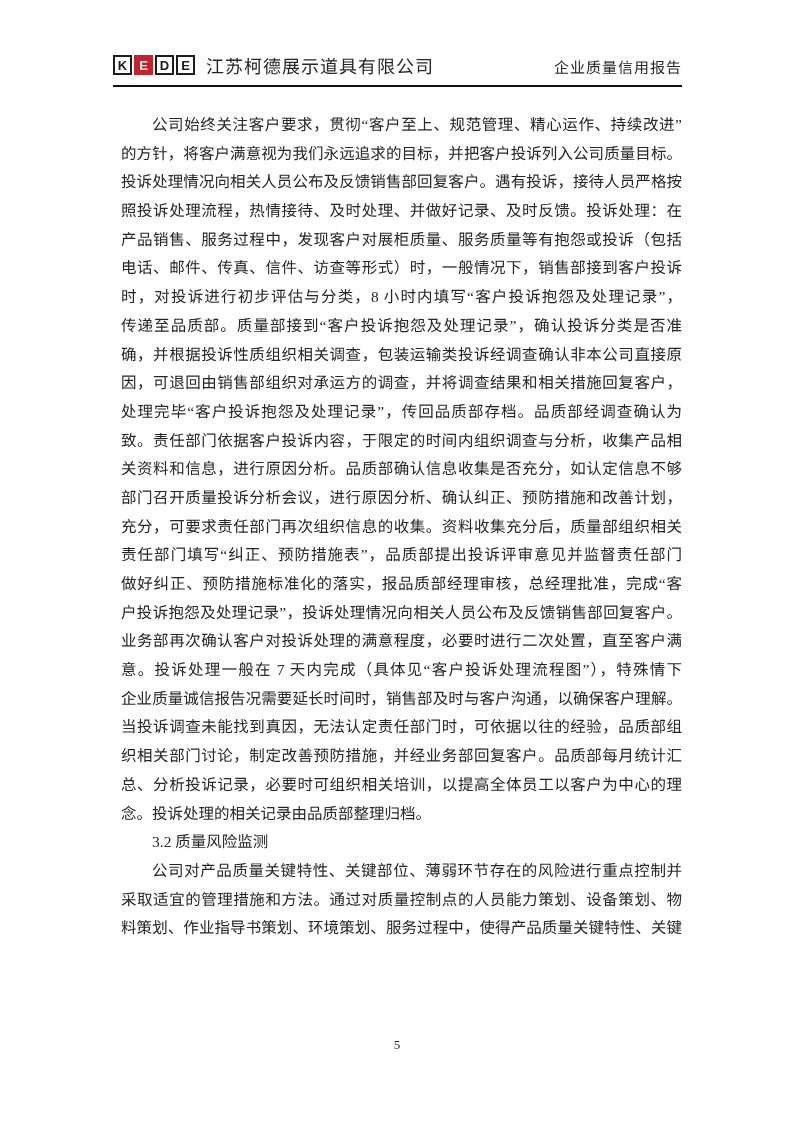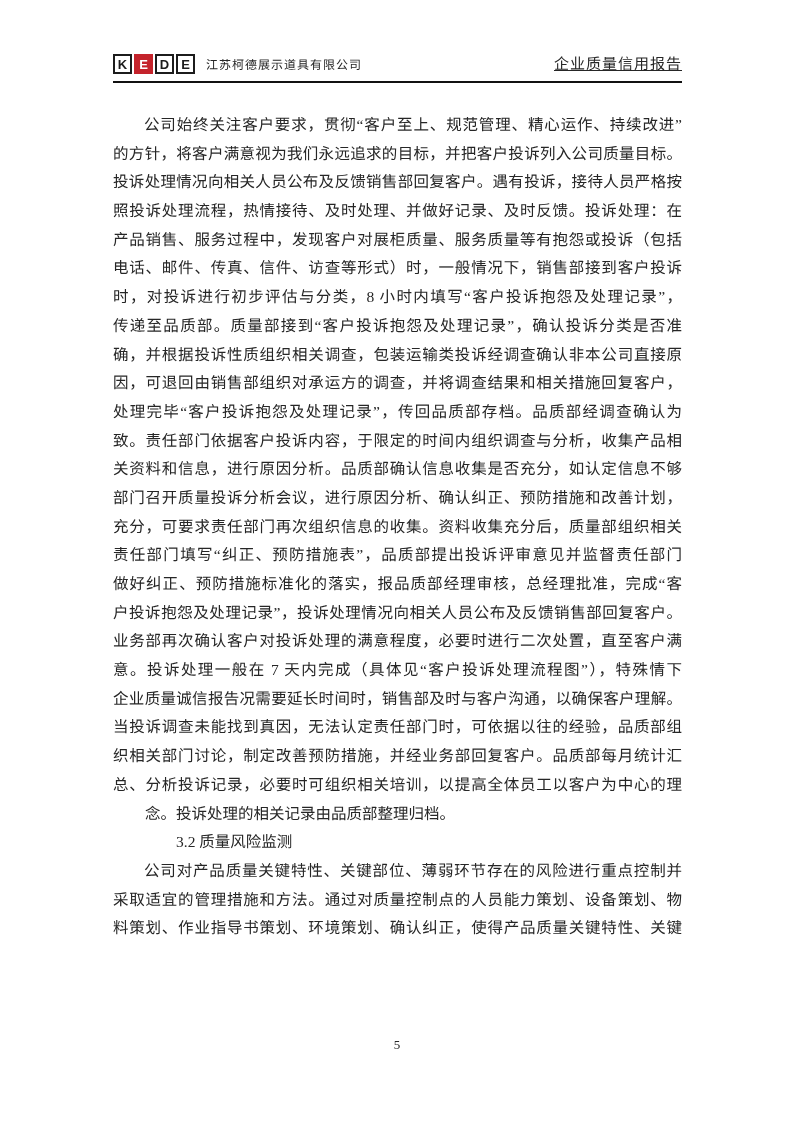--- a/index.html
+++ b/index.html
@@ -44,50 +44,49 @@
     background: #fff;
     color: var(--logo-dark, #1c1c1c);
   }
   .logo-block.solid {
     border: 2px solid var(--logo-red, #c4232b);
     background: var(--logo-red, #c4232b);
     color: #fff;
   }
   .company {
     margin-left: 11px;
-    font-size: 12px;
+    font-size: 18px;
     letter-spacing: 1px;
     white-space: nowrap;
   }
   .report-title {
     font-size: 15px;
     letter-spacing: 1px;
     white-space: nowrap;
     padding-bottom: 1px;
-    text-decoration: underline;
   }
   
   .content {
     position: absolute;
-    left: 113px;
+    left: 121px;
     right: 112px;
     top: 111px;
   }
   .line {
     font-size: 15.5px;
     line-height: 28.7px;
     height: 28.7px;
     text-align: justify;
     text-align-last: justify;
     text-justify: inter-character;
     white-space: nowrap;
     overflow: hidden;
   }
   .line.first { text-indent: 2em; }
-  .line.last, .line.heading { text-align-last: left; margin-left: 32px; }
+  .line.last, .line.heading { text-align-last: left; }
   .line.heading { text-indent: 2em; }
   
   .page-number {
     position: absolute;
     left: 0;
     right: 0;
     top: 1037px;
     text-align: center;
     font-size: 13px;
     font-family: "Liberation Serif", "DejaVu Serif", serif;
@@ -133,18 +132,18 @@
       <div class="line">业务部再次确认客户对投诉处理的满意程度，必要时进行二次处置，直至客户满</div>
       <div class="line">意。投诉处理一般在 7 天内完成（具体见“客户投诉处理流程图”），特殊情下</div>
       <div class="line">企业质量诚信报告况需要延长时间时，销售部及时与客户沟通，以确保客户理解。</div>
       <div class="line">当投诉调查未能找到真因，无法认定责任部门时，可依据以往的经验，品质部组</div>
       <div class="line">织相关部门讨论，制定改善预防措施，并经业务部回复客户。品质部每月统计汇</div>
       <div class="line">总、分析投诉记录，必要时可组织相关培训，以提高全体员工以客户为中心的理</div>
       <div class="line last">念。投诉处理的相关记录由品质部整理归档。</div>
       <div class="line heading">3.2 质量风险监测</div>
       <div class="line first">公司对产品质量关键特性、关键部位、薄弱环节存在的风险进行重点控制并</div>
       <div class="line">采取适宜的管理措施和方法。通过对质量控制点的人员能力策划、设备策划、物</div>
-      <div class="line">料策划、作业指导书策划、环境策划、确认纠正，使得产品质量关键特性、关键</div>
+      <div class="line">料策划、作业指导书策划、环境策划、服务过程中，使得产品质量关键特性、关键</div>
     </div>
 
   <div class="page-number">5</div>
 
 </div>
 
 </body></html>

